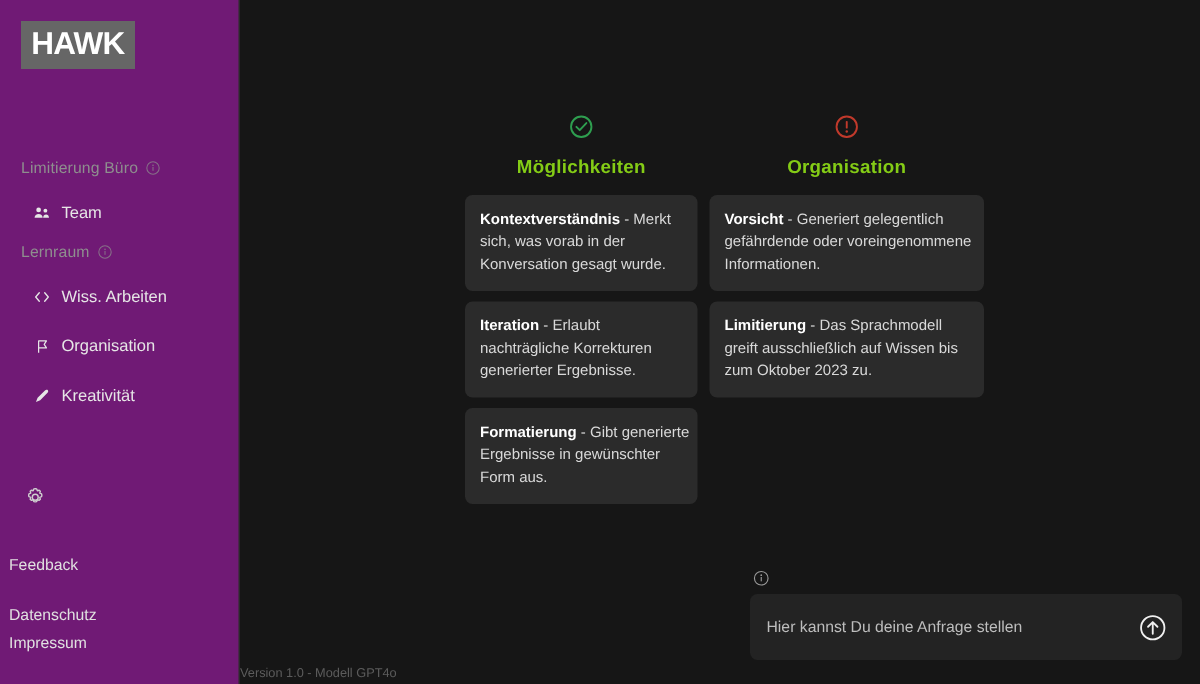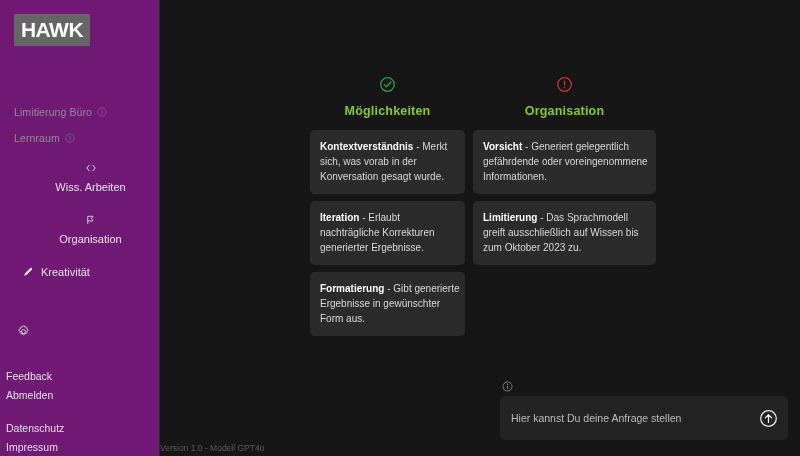--- a/index.html
+++ b/index.html
@@ -90,21 +90,21 @@
     color: #e6e6e6;
     cursor: pointer;
   }
   .nav-item .ico {
     width: 12px; height: 12px;
     display: inline-flex;
     align-items: center;
     justify-content: center;
     flex: 0 0 12px;
   }
-  .nav-item.spaced { margin-bottom: 9px; flex-direction: column; }
+  .nav-item.spaced { margin-bottom: 9px; }
 
   .active-underline {
     height: 1px;
     background: #d8d8d8;
     margin: 3px 6px 0 14px;
   }
 
   .sidebar-bottom {
     position: absolute;
     left: 0;
@@ -239,20 +239,31 @@
         <div class="group-label">
           <span class="label-txt">Limitierung Büro</span>
           <span class="info-dot">
             <svg width="10" height="10" viewBox="0 0 16 16">
                 <circle cx="8" cy="8" r="6.6" fill="none" stroke="#8e8e8e" stroke-width="1.1"></circle>
                 <circle cx="8" cy="5" r="0.85" fill="#8e8e8e"></circle>
                 <rect x="7.45" y="6.8" width="1.1" height="4.2" fill="#8e8e8e"></rect>
               </svg>
           </span>
         </div>
+        <div class="nav-item" style="margin-top:6px">
+          <span class="ico">
+            <svg width="12" height="12" viewBox="0 0 16 16">
+                <circle cx="5" cy="5.3" r="2.1" fill="#e6e6e6"></circle>
+                <circle cx="11" cy="5.9" r="1.7" fill="#e6e6e6"></circle>
+                <path d="M1.4 12.2c0-2.1 1.6-3.4 3.6-3.4s3.6 1.3 3.6 3.4z" fill="#e6e6e6"></path>
+                <path d="M9 12.2c0-1.8 1.1-2.9 2.6-2.9s2.6 1.1 2.6 2.9z" fill="#e6e6e6"></path>
+              </svg>
+          </span>
+          <span>Team</span>
+        </div>
       </div>
 
       <div class="nav-group" style="margin-top:0">
         <div class="group-label">
           <span class="label-txt">Lernraum</span>
           <span class="info-dot">
             <svg width="10" height="10" viewBox="0 0 16 16">
                 <circle cx="8" cy="8" r="6.6" fill="none" stroke="#8e8e8e" stroke-width="1.1"></circle>
                 <circle cx="8" cy="5" r="0.85" fill="#8e8e8e"></circle>
                 <rect x="7.45" y="6.8" width="1.1" height="4.2" fill="#8e8e8e"></rect>
@@ -292,21 +303,20 @@
     <div class="sidebar-bottom">
       <div class="gear-row">
         <svg width="15" height="15" viewBox="0 0 16 16">
           <path d="M8 1.9l1 .2.5 1.3 1.3-.4.8.8-.4 1.3 1.3.5.2 1-.2 1-1.3.5.4 1.3-.8.8-1.3-.4-.5 1.3-1 .2-1-.2-.5-1.3-1.3.4-.8-.8.4-1.3-1.3-.5-.2-1 .2-1 1.3-.5-.4-1.3.8-.8 1.3.4.5-1.3z" fill="none" stroke="#cfcfcf" stroke-width="1" stroke-linejoin="round"></path>
           <circle cx="8" cy="8" r="2.1" fill="none" stroke="#cfcfcf" stroke-width="1"></circle>
         </svg>
       </div>
 
       <div class="bottom-links">
         <span class="bottom-link">Feedback</span>
-        <span class="bottom-link">Abmelden</span>
         <div class="links-gap"></div>
         <span class="bottom-link">Datenschutz</span>
         <span class="bottom-link">Impressum</span>
       </div>
     </div>
   </aside>
 
   <main class="main">
 
     <div class="columns">

